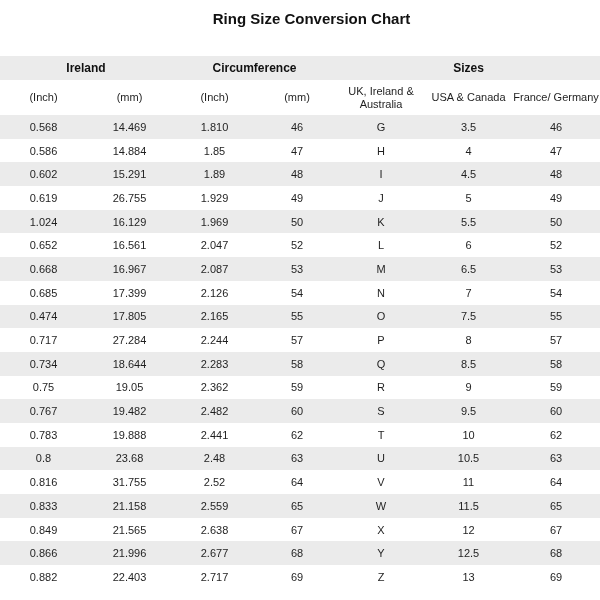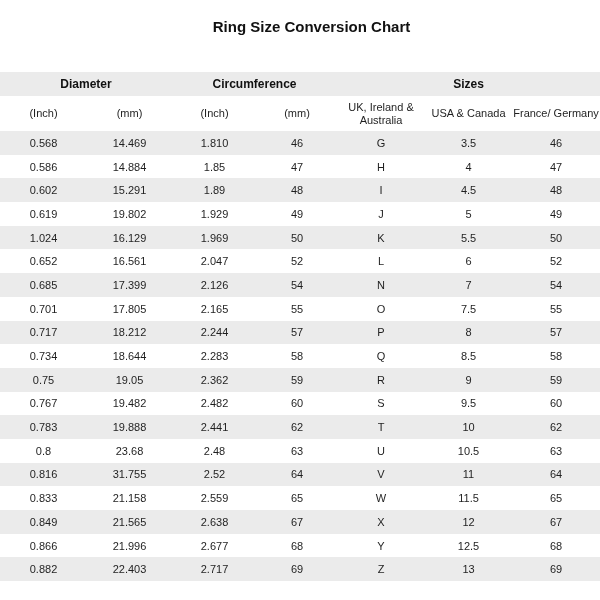--- a/index.html
+++ b/index.html
@@ -13,21 +13,21 @@
   body {
     font-family: "Liberation Sans", sans-serif;
     color: #1f1f1f;
     -webkit-font-smoothing: antialiased;
   }
   .page {
     width: 600px;
     height: 600px;
   }
   .title {
-    margin: 8px;
+    margin: 0;
     box-sizing: border-box;
     height: 56px;
     padding-top: 11px;
     text-align: center;
     font-size: 15px;
     line-height: 16px;
     font-weight: bold;
     color: #111111;
     padding-left: 23px;
   }
@@ -84,21 +84,21 @@
       <col style="width:87px">
       <col style="width:85px">
       <col style="width:85px">
       <col style="width:80px">
       <col style="width:88px">
       <col style="width:87px">
       <col style="width:88px">
     </colgroup>
     <thead>
       <tr class="group-row">
-        <th colspan="2">Diameter</th>
+        <th colspan="2">Ireland</th>
         <th colspan="2">Circumference</th>
         <th colspan="3">Sizes</th>
       </tr>
       <tr class="sub-row">
         <th>(Inch)</th>
         <th>(mm)</th>
         <th>(Inch)</th>
         <th>(mm)</th>
         <th>UK, Ireland &amp; Australia</th>
         <th>USA &amp; Canada</th>
@@ -128,21 +128,21 @@
           <td>0.602</td>
           <td>15.291</td>
           <td>1.89</td>
           <td>48</td>
           <td>I</td>
           <td>4.5</td>
           <td>48</td>
         </tr>
         <tr>
           <td>0.619</td>
-          <td>19.802</td>
+          <td>26.755</td>
           <td>1.929</td>
           <td>49</td>
           <td>J</td>
           <td>5</td>
           <td>49</td>
         </tr>
         <tr>
           <td>1.024</td>
           <td>16.129</td>
           <td>1.969</td>
@@ -154,40 +154,49 @@
         <tr>
           <td>0.652</td>
           <td>16.561</td>
           <td>2.047</td>
           <td>52</td>
           <td>L</td>
           <td>6</td>
           <td>52</td>
         </tr>
         <tr>
+          <td>0.668</td>
+          <td>16.967</td>
+          <td>2.087</td>
+          <td>53</td>
+          <td>M</td>
+          <td>6.5</td>
+          <td>53</td>
+        </tr>
+        <tr>
           <td>0.685</td>
           <td>17.399</td>
           <td>2.126</td>
           <td>54</td>
           <td>N</td>
           <td>7</td>
           <td>54</td>
         </tr>
         <tr>
-          <td>0.701</td>
+          <td>0.474</td>
           <td>17.805</td>
           <td>2.165</td>
           <td>55</td>
           <td>O</td>
           <td>7.5</td>
           <td>55</td>
         </tr>
         <tr>
           <td>0.717</td>
-          <td>18.212</td>
+          <td>27.284</td>
           <td>2.244</td>
           <td>57</td>
           <td>P</td>
           <td>8</td>
           <td>57</td>
         </tr>
         <tr>
           <td>0.734</td>
           <td>18.644</td>
           <td>2.283</td>

